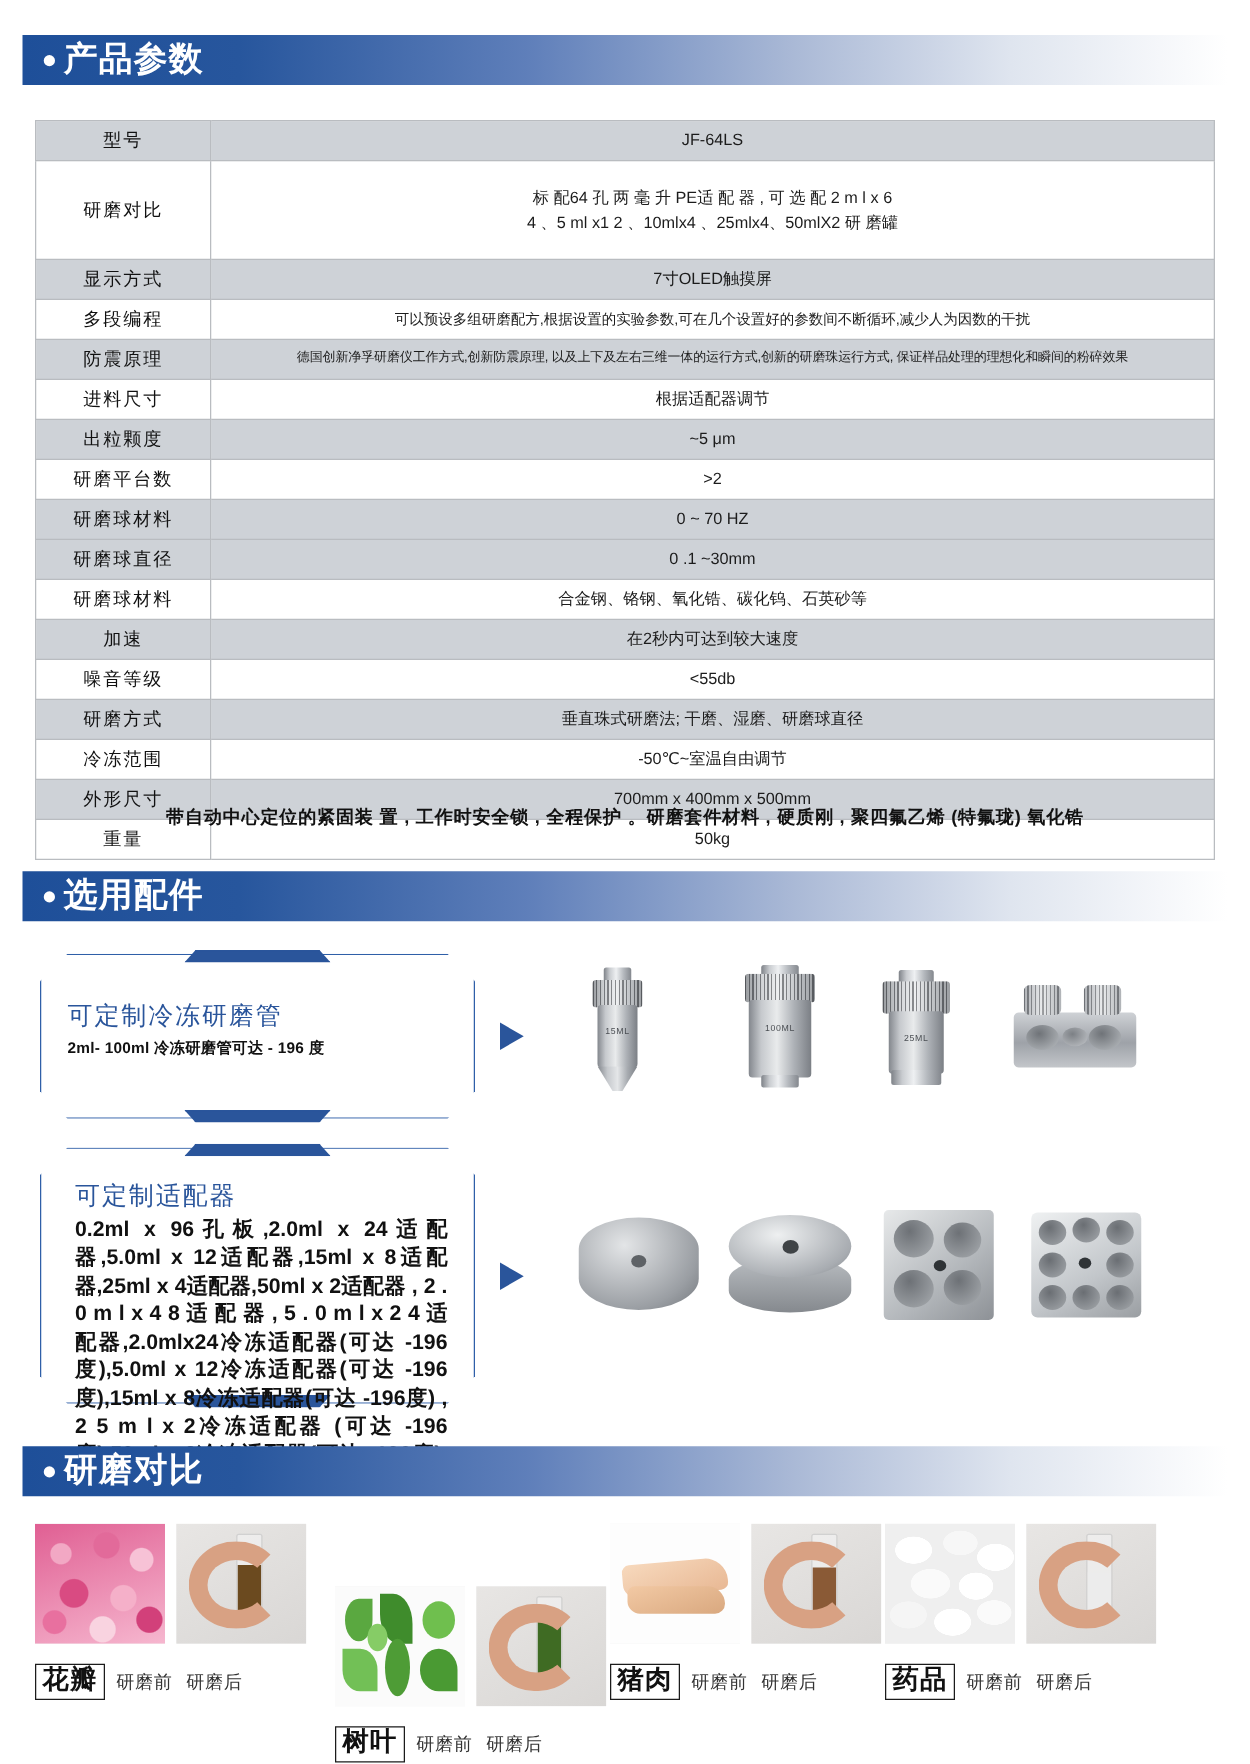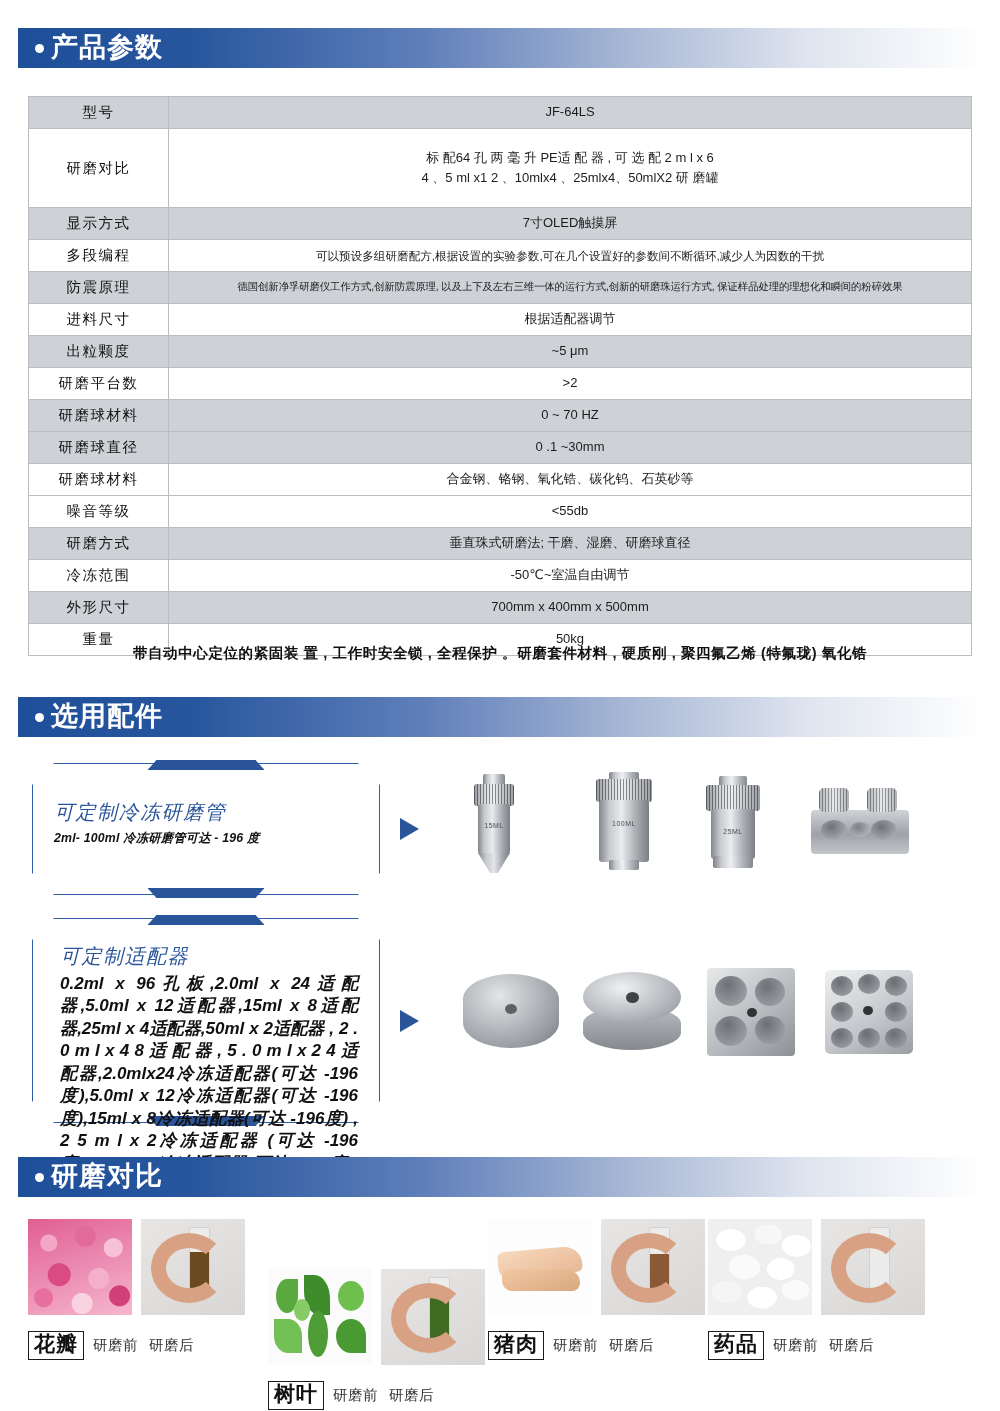--- a/index.html
+++ b/index.html
@@ -87,21 +87,20 @@
     font-size: 14.5px;
     font-weight: bold;
     color: #111;
     letter-spacing: 0.6px;
   }
 
   
   .callout {
     position: absolute;
     box-sizing: border-box;
-    font-style: italic;
   }
   .callout .frame {
     position: absolute;
     inset: 0;
     border: 1.6px solid #2f5fa8;
     background: #ffffff;
     clip-path: polygon(
       22px 0, calc(100% - 22px) 0, 100% 22px,
       100% calc(100% - 22px), calc(100% - 22px) 100%,
       22px 100%, 0 calc(100% - 22px), 0 22px);
@@ -279,20 +278,24 @@
       <td class="k">研磨球材料</td>
       <td class="v">0 ~ 70 HZ</td>
     </tr>
     <tr class="shade r-normal">
       <td class="k">研磨球直径</td>
       <td class="v">0 .1 ~30mm</td>
     </tr>
     <tr class="plain r-normal">
       <td class="k">研磨球材料</td>
       <td class="v">合金钢、铬钢、氧化锆、碳化钨、石英砂等</td>
+    </tr>
+    <tr class="shade r-normal">
+      <td class="k">加速</td>
+      <td class="v">在2秒内可达到较大速度</td>
     </tr>
     <tr class="plain r-normal">
       <td class="k">噪音等级</td>
       <td class="v">&lt;55db</td>
     </tr>
     <tr class="shade r-normal">
       <td class="k">研磨方式</td>
       <td class="v">垂直珠式研磨法; 干磨、湿磨、研磨球直径</td>
     </tr>
     <tr class="plain r-normal">

